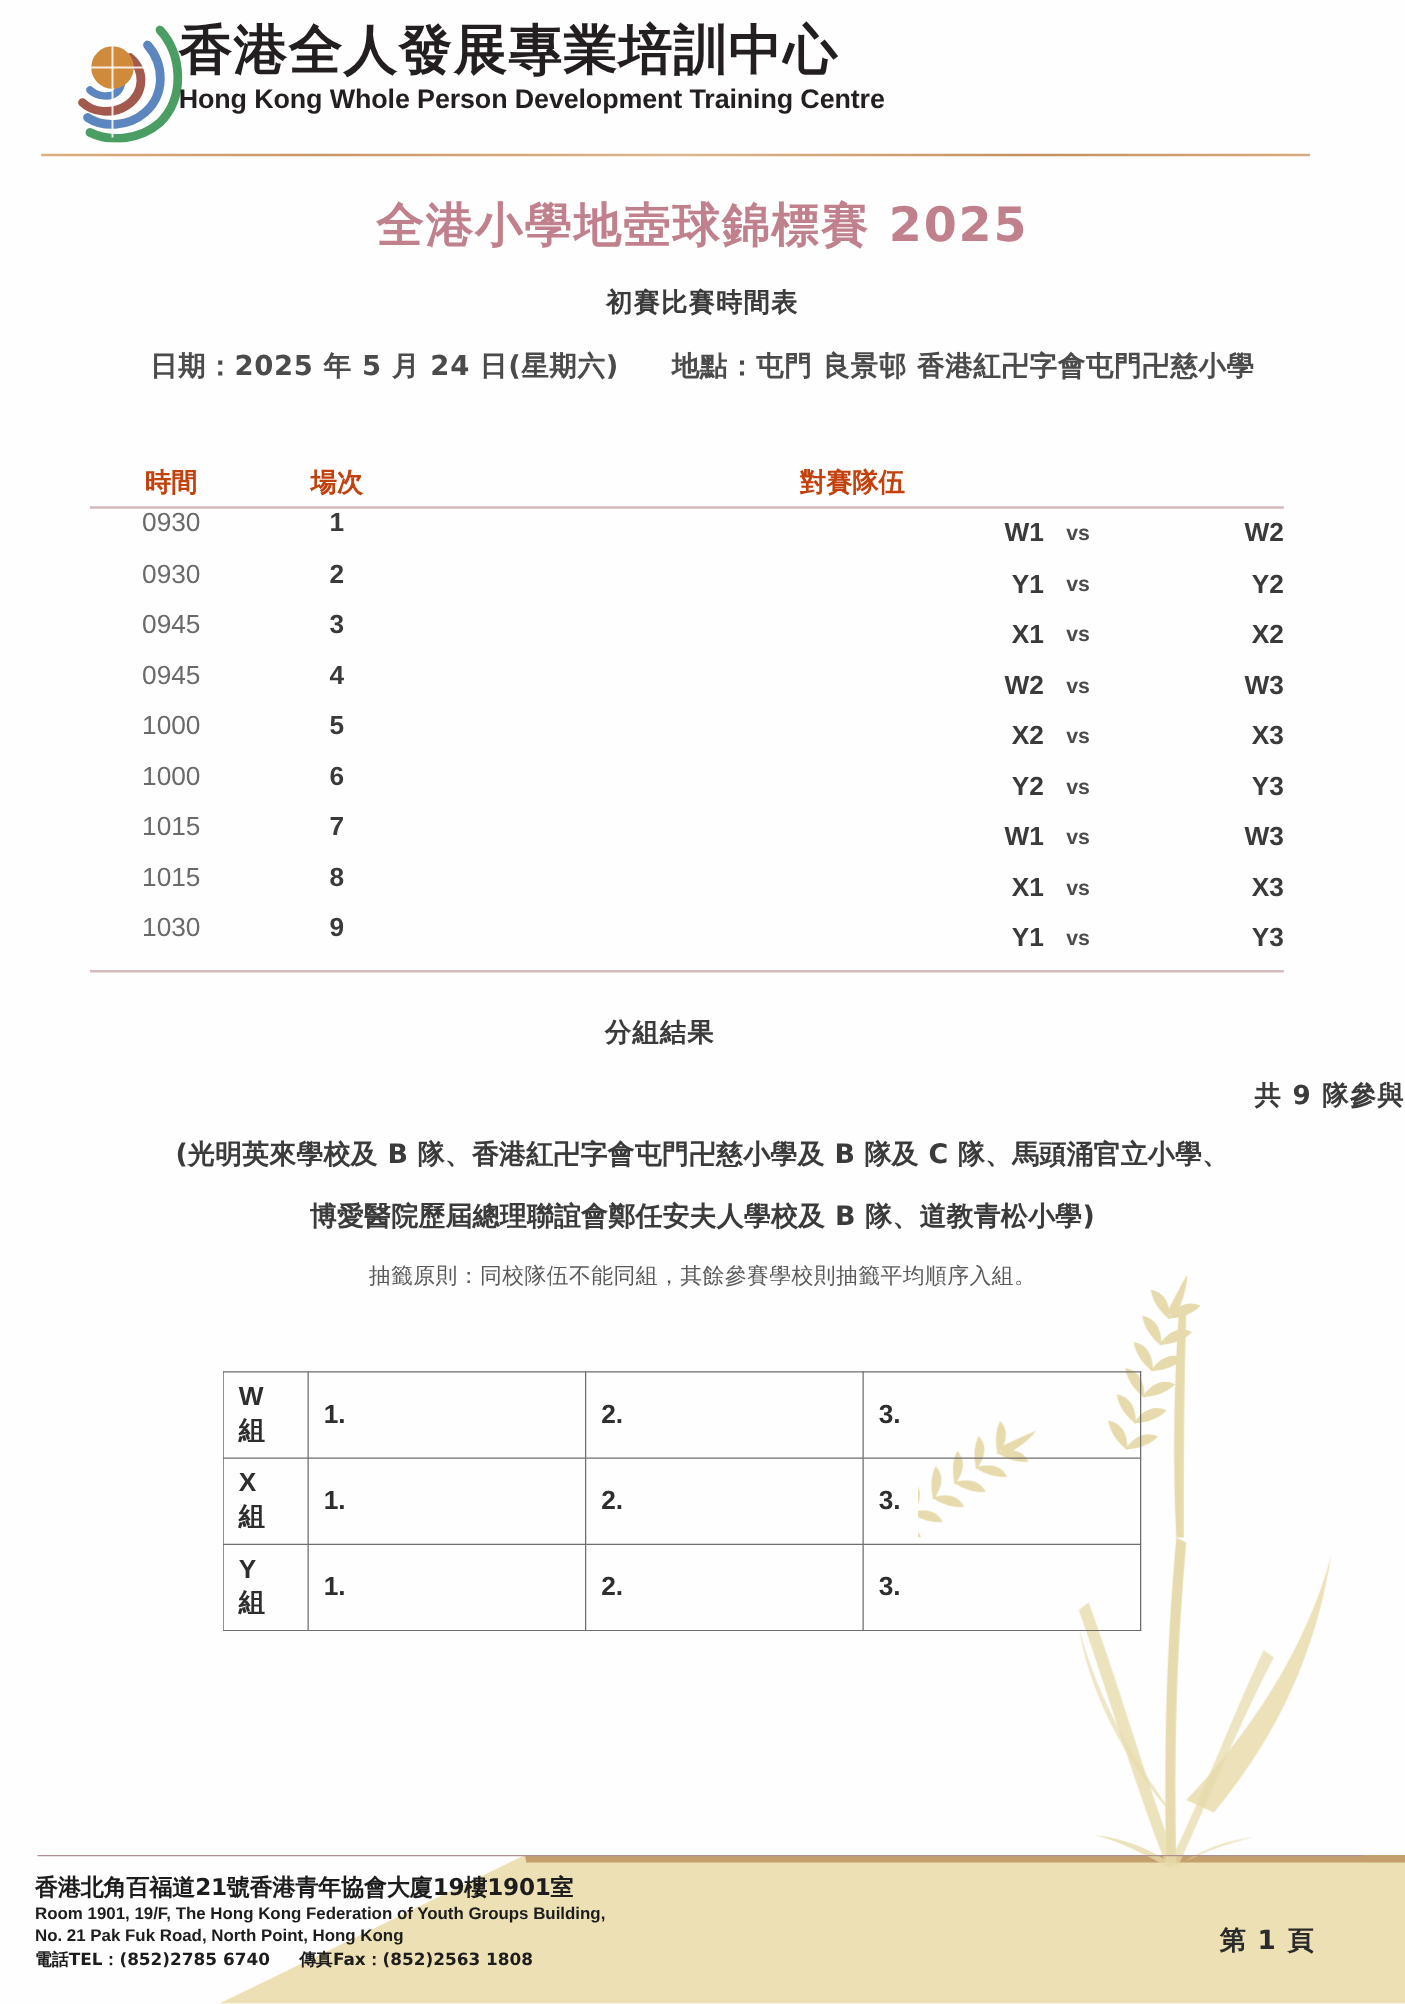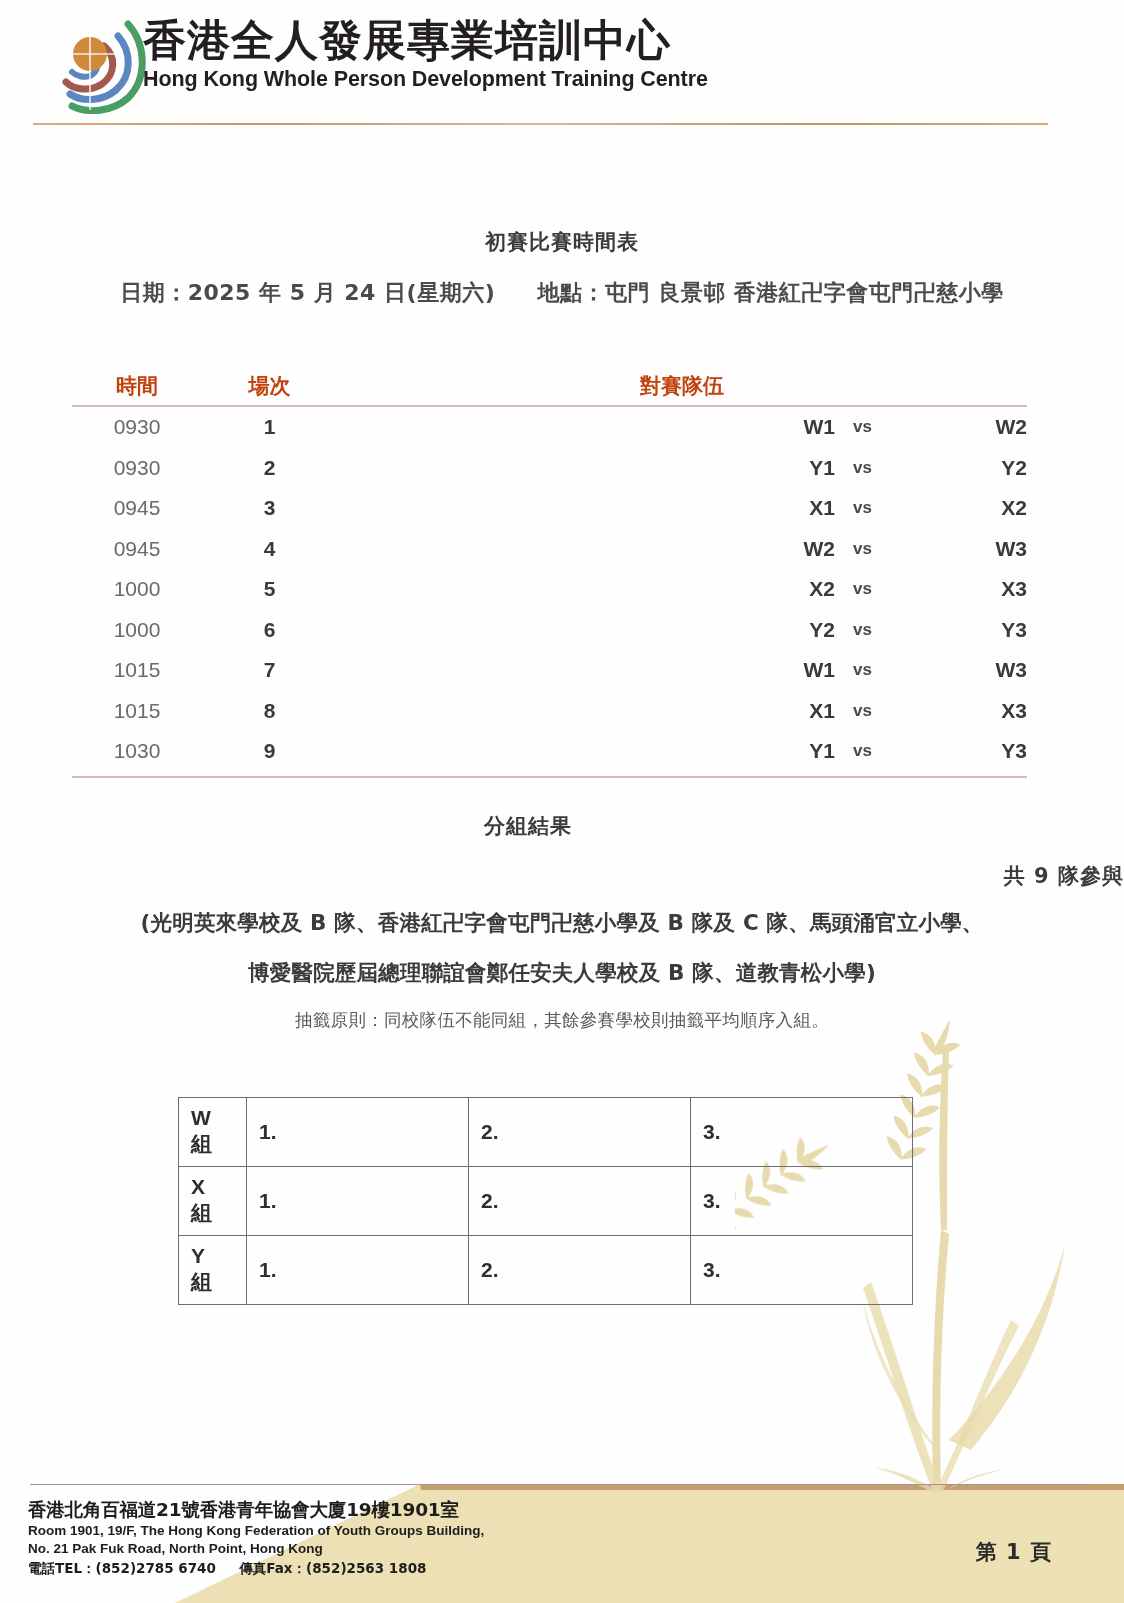--- a/index.html
+++ b/index.html
@@ -157,21 +157,21 @@
     margin-top: 5px;
   }
   .sched-rule-bot {
     height: 2px;
     background: #d6b9bd;
     margin-top: 4px;
   }
 
   .sched-row {
     display: flex;
-    align-items: center;
+    align-items: flex-start;
     height: 40.5px;
   }
   .cell-time {
     width: 130px;
     text-align: center;
     font-size: 21px;
     color: #6a6a6a;
     font-weight: 400;
   }
   .cell-match {
@@ -436,20 +436,21 @@
         <line x1="20" y1="36" x2="78" y2="36" stroke="#ffffff" stroke-width="1.6" opacity="0.85"></line>
       </svg>
     </div>
     <div class="org-names">
       <div class="org-zh">香港全人發展專業培訓中心</div>
       <div class="org-en">Hong Kong Whole Person Development Training Centre</div>
     </div>
     <div class="header-rule"></div>
   </div>
 
+  <div class="doc-title">全港小學地壺球錦標賽 2025</div>
   <div class="doc-subtitle">初賽比賽時間表</div>
   <div class="meta-line">
     <span>日期：2025 年 5 月 24 日(星期六)</span>
     <span class="meta-gap"></span>
     <span>地點：屯門 良景邨 香港紅卍字會屯門卍慈小學</span>
   </div>
 
   <div class="schedule">
     <div class="sched-head">
       <div class="col-time">時間</div>

